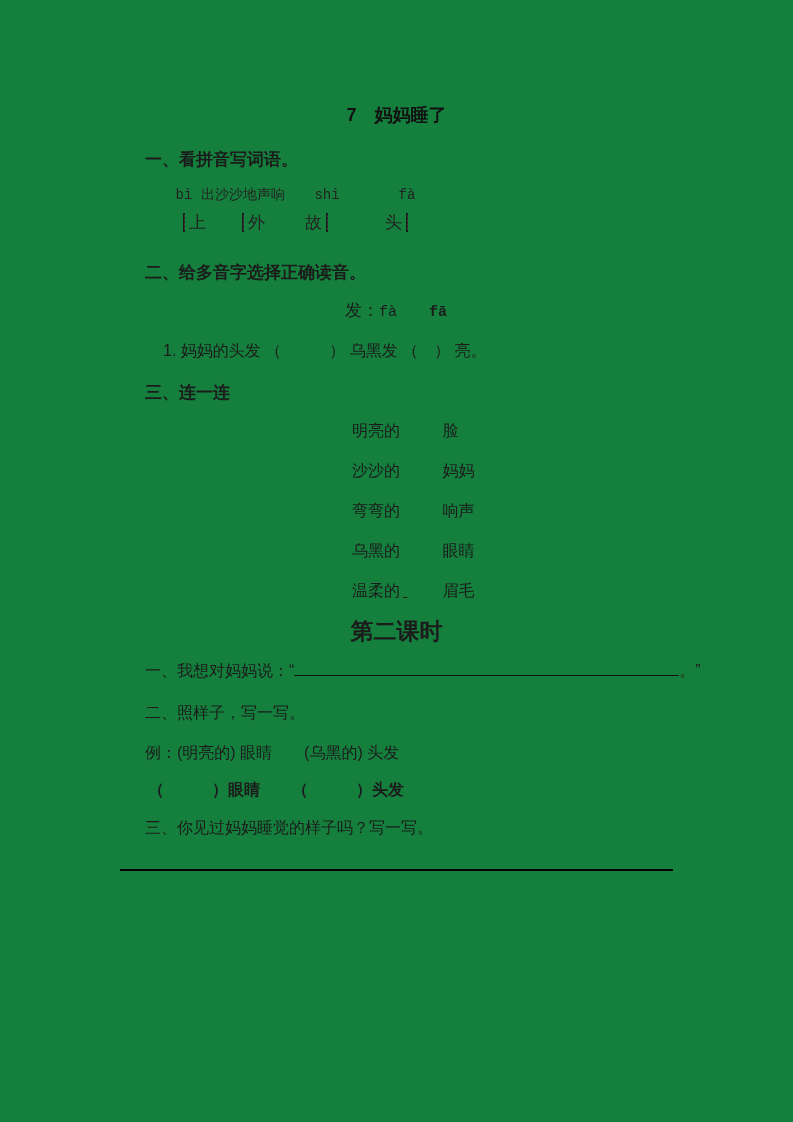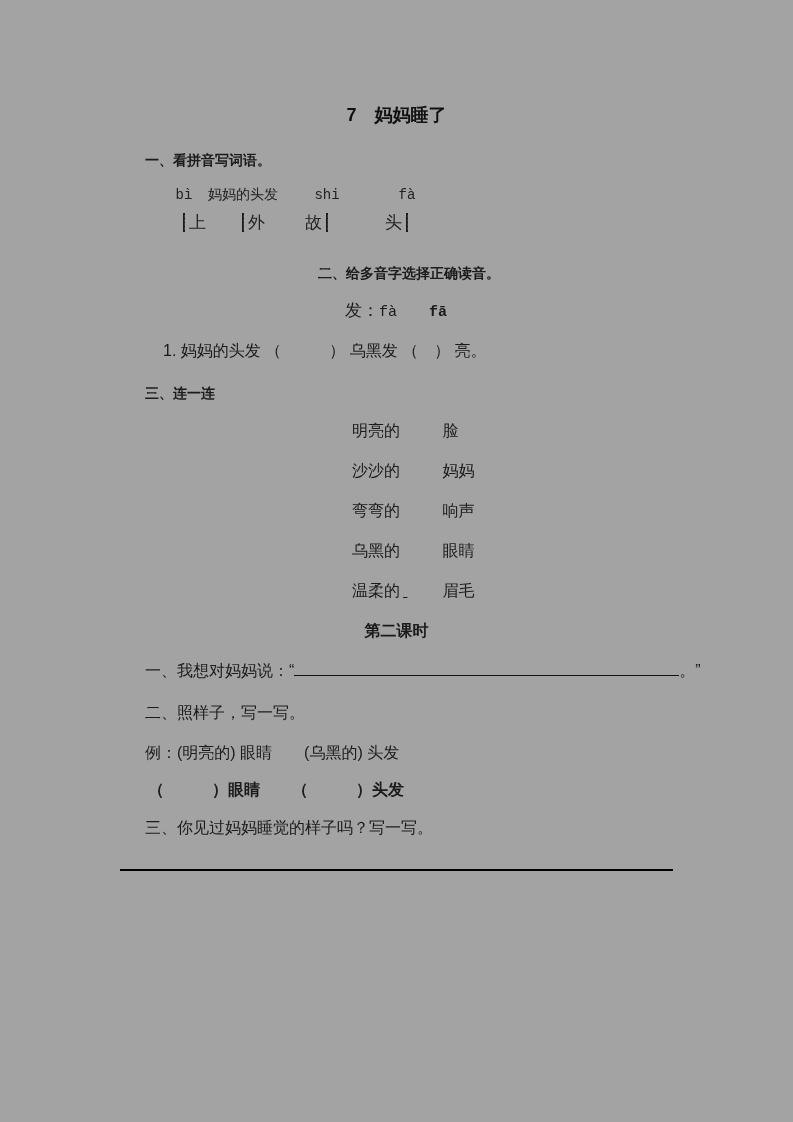--- a/index.html
+++ b/index.html
@@ -1,42 +1,42 @@
 <!DOCTYPE html>
 <html><head>
 <meta charset="utf-8">
 <style>
   html, body { margin: 0; padding: 0; background: #ffffff; }
   .page {
     position: relative;
     width: 793px;
     height: 1122px;
     margin: 0 auto;
-    background: #a3a3a3;
+    background: #15803d;
     box-sizing: border-box;
     padding: 103px 120px 0 120px;
     font-family: "Liberation Sans", sans-serif;
     font-size: 16px;
     line-height: 22px;
     color: #1b1b1b;
   }
   .doc-title {
     text-align: center;
     font-size: 18px;
     line-height: 24px;
     font-weight: 700;
     color: #111;
   }
   .s-heading {
     font-weight: 700;
-    font-size: 14px;
+    font-size: 17px;
     margin-left: 25px;
   }
   .s1-heading { margin-top: 22px; }
-  .s2-heading { margin-top: 28px; text-align: center; }
+  .s2-heading { margin-top: 28px; }
   .s3-heading { margin-top: 20px; }
 
   
   .py-row {
     display: flex;
     align-items: center;
     gap: 32px;
     margin: 41px 0 0 63px;
   }
   .py-group { display: inline-flex; align-items: center; }
@@ -90,21 +90,21 @@
   .match-block { margin: 16px 0 0 232px; }
   .match-row { margin-bottom: 18px; }
   .match-row:last-child { margin-bottom: 8px; text-decoration: underline; }
   .match-left { display: inline-block; width: 51px; }
   .match-right { display: inline-block; margin-left: 35px; }
 
   
   .part2-heading {
     text-align: center;
     font-weight: 700;
-    font-size: 16px;
+    font-size: 23px;
     margin-top: 18px;
   }
   .q-line { margin-left: 25px; }
   .q1 { margin-top: 18px; white-space: nowrap; }
   .q2 { margin-top: 20px; }
   .q2-example { margin-top: 18px; }
   .q2-blank { margin: 15px 0 0 28px; font-weight: bold; }
   .q3 { margin-top: 16px; }
   .blank-line {
     display: inline-block;
@@ -133,21 +133,21 @@
     <div class="py-group">
       <span class="grid-wrap">
         <span class="pinyin">bì</span>
         <span class="tian"></span>
       </span>
       <span class="hanzi">上</span>
     </div>
 
     <div class="py-group">
       <span class="grid-wrap">
-        <span class="pinyin">妈妈的头发</span>
+        <span class="pinyin">出沙沙地声响</span>
         <span class="tian"></span>
       </span>
       <span class="hanzi">外</span>
     </div>
 
     <div class="py-group">
       <span class="hanzi">故</span>
       <span class="grid-wrap">
         <span class="pinyin">shi</span>
         <span class="tian"></span>

